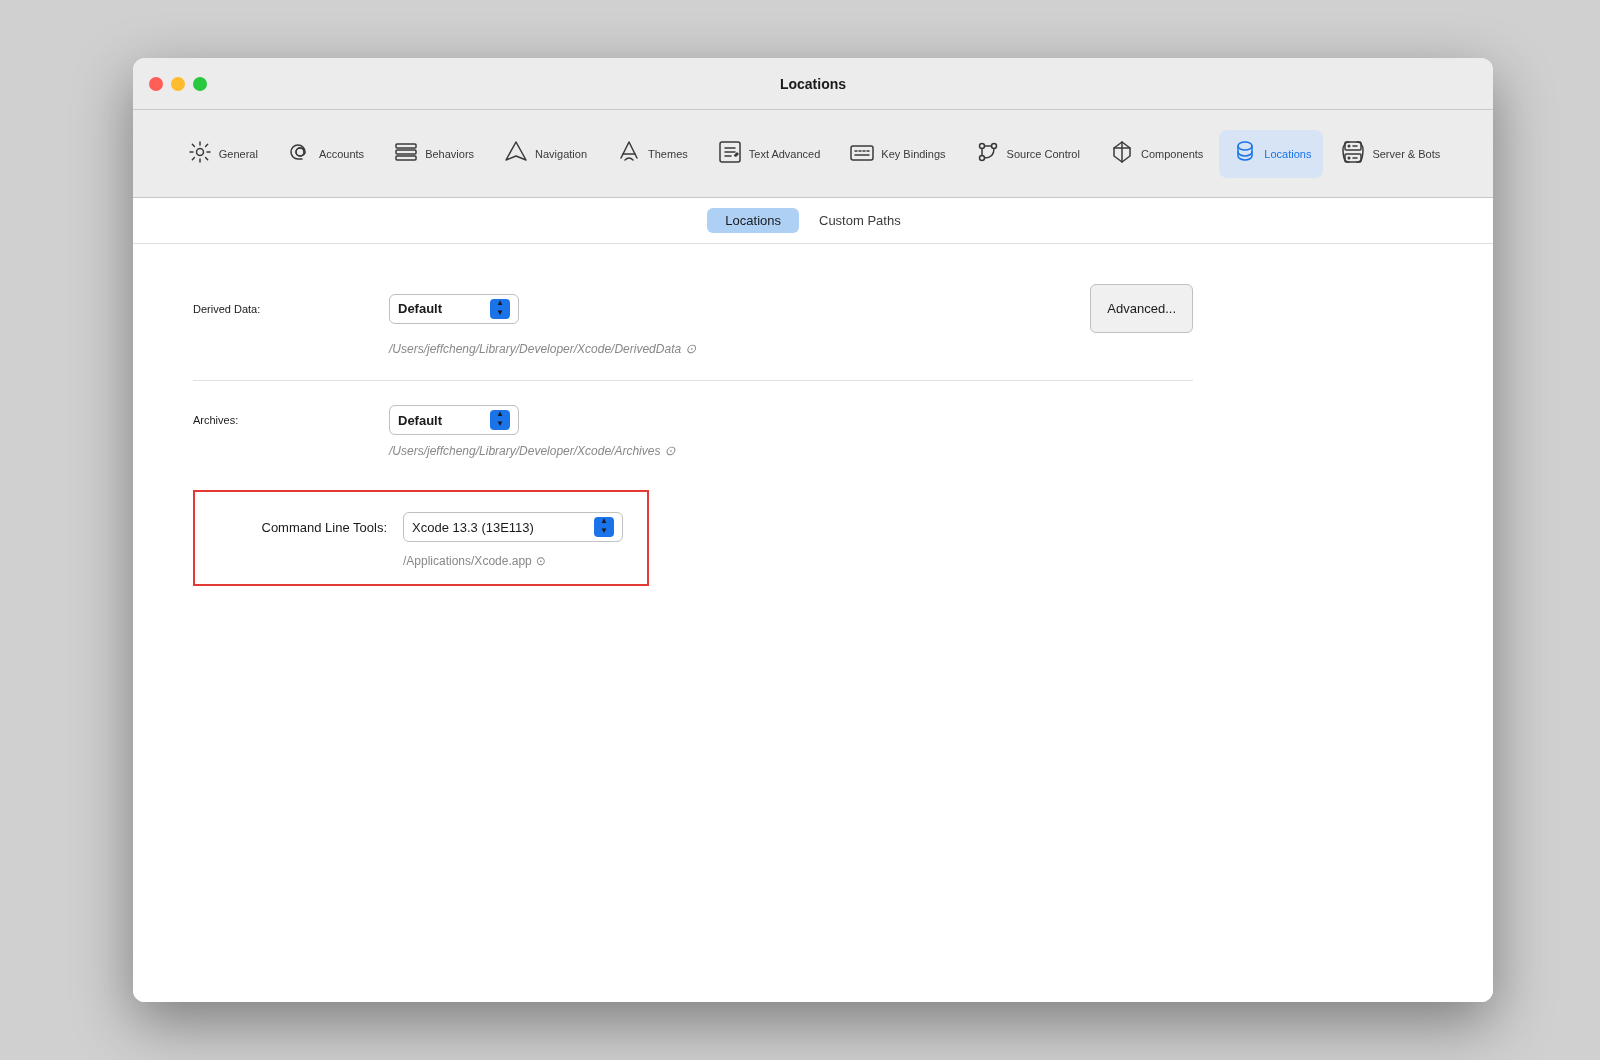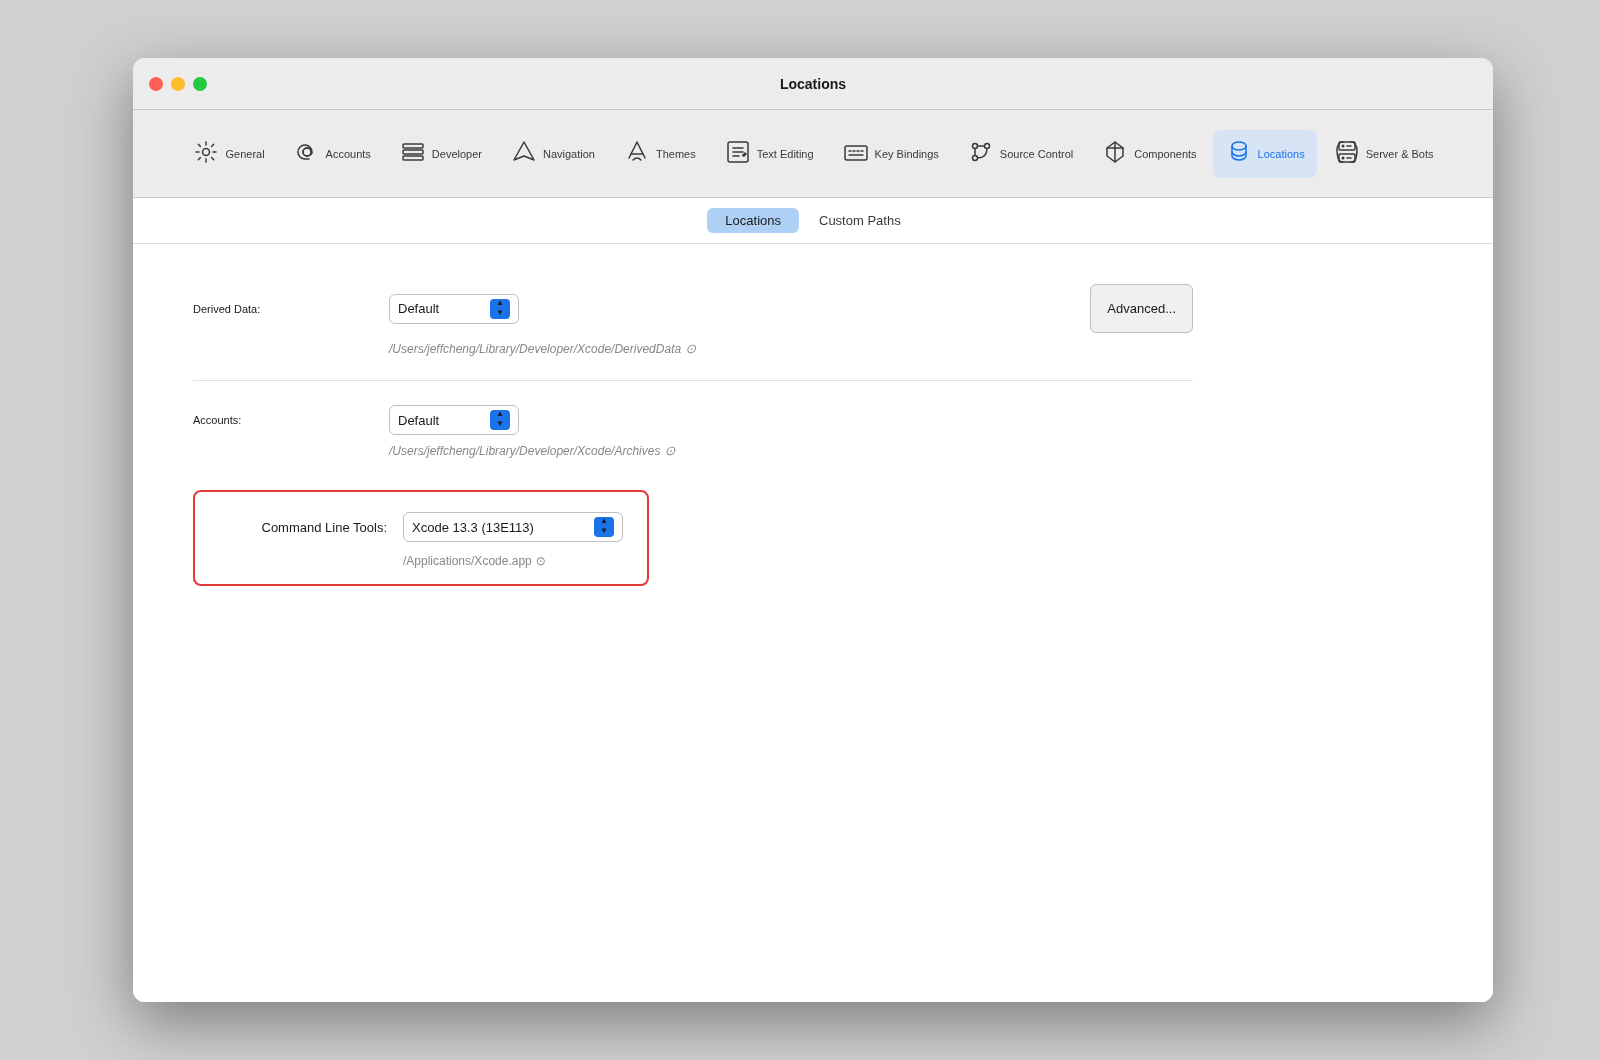--- a/index.html
+++ b/index.html
@@ -202,20 +202,21 @@
       padding: 4px 8px;
       gap: 8px;
       min-width: 130px;
       cursor: pointer;
     }
 
     .select-control span {
       font-size: 13px;
       color: #1a1a1a;
       flex: 1;
+      font-weight: bold;
     }
 
     .select-arrows {
       background: #1a73e8;
       border-radius: 4px;
       width: 20px;
       height: 20px;
       display: flex;
       align-items: center;
       justify-content: center;
@@ -238,21 +239,21 @@
       padding: 16px 16px;
       font-size: 13px;
       color: #1a1a1a;
       cursor: pointer;
       margin-left: auto;
     }
 
     
     .highlight-box {
       border: 2.5px solid #e53935;
-      border-radius: 8px;
+      border-radius: 0;
       padding: 20px 24px 16px 24px;
       display: inline-flex;
       flex-direction: column;
       gap: 12px;
       margin-top: 8px;
     }
 
     .highlight-setting-row {
       display: flex;
       align-items: center;
@@ -341,21 +342,21 @@
     </div>
 
     <div class="toolbar-item">
       <span class="icon">
         <svg viewBox="0 0 28 28">
           <rect x="4" y="6" width="20" height="4" rx="1"></rect>
           <rect x="4" y="12" width="20" height="4" rx="1"></rect>
           <rect x="4" y="18" width="20" height="4" rx="1"></rect>
         </svg>
       </span>
-      <span class="label">Developer</span>
+      <span class="label">Behaviors</span>
     </div>
 
     <div class="toolbar-item">
       <span class="icon">
         <svg viewBox="0 0 28 28">
           <polygon points="14,4 24,22 14,18 4,22"></polygon>
         </svg>
       </span>
       <span class="label">Navigation</span>
     </div>
@@ -372,21 +373,21 @@
     </div>
 
     <div class="toolbar-item">
       <span class="icon">
         <svg viewBox="0 0 28 28">
           <rect x="4" y="4" width="20" height="20" rx="2"></rect>
           <path d="M9 10h10M9 14h10M9 18h6"></path>
           <path d="M18 17 l3-3 2 2-3 3-2-1z" fill="currentColor" stroke="none"></path>
         </svg>
       </span>
-      <span class="label">Text Editing</span>
+      <span class="label">Text Advanced</span>
     </div>
 
     <div class="toolbar-item">
       <span class="icon">
         <svg viewBox="0 0 28 28">
           <rect x="3" y="8" width="22" height="14" rx="2"></rect>
           <path d="M7 13h2M11 13h2M15 13h2M19 13h2M7 17h14"></path>
         </svg>
       </span>
       <span class="label">Key Bindings</span>
@@ -467,21 +468,21 @@
         </div>
         <div class="setting-path">
           <span>/Users/jeffcheng/Library/Developer/Xcode/DerivedData</span>
           <span class="arrow">⊙</span>
         </div>
 
         <div class="divider"></div>
 
         
         <div class="setting-row">
-          <span class="setting-label">Accounts:</span>
+          <span class="setting-label">Archives:</span>
           <div class="select-control">
             <span>Default</span>
             <div class="select-arrows">
               <span style="font-size:8px;line-height:1">▲</span>
               <span style="font-size:8px;line-height:1">▼</span>
             </div>
           </div>
         </div>
         <div class="setting-path">
           <span>/Users/jeffcheng/Library/Developer/Xcode/Archives</span>

